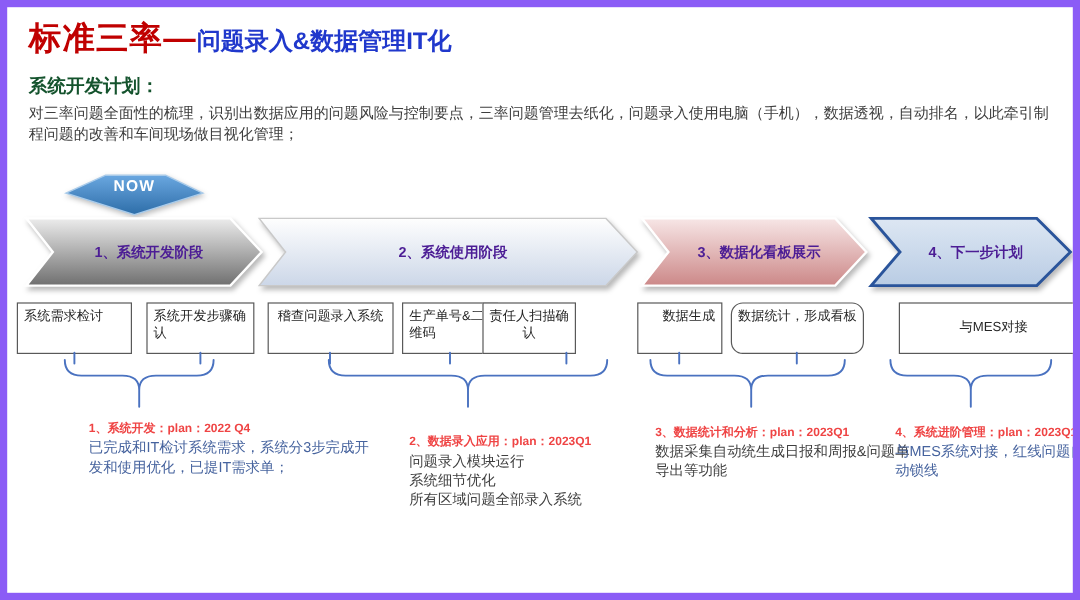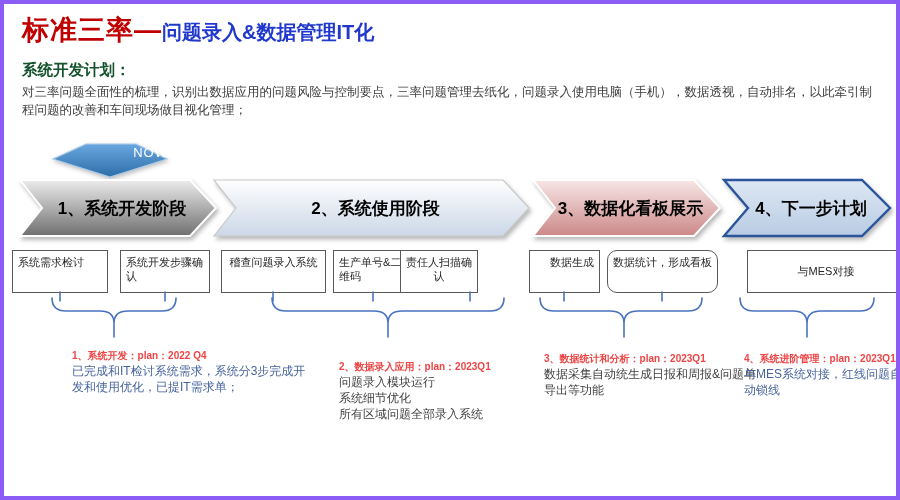--- a/index.html
+++ b/index.html
@@ -1,37 +1,37 @@
 <!DOCTYPE html>
 <html><head>
 <meta charset="utf-8">
 <style>
   html,body{margin:0;padding:0;background:#ffffff;}
   *{box-sizing:border-box;}
   body{font-family:"Liberation Sans","DejaVu Sans",sans-serif;}
   .slide{
     position:relative;width:900px;height:500px;background:#ffffff;
-    border:4px solid #8b5cf6;overflow:hidden;
+    border:6px solid #8b5cf6;overflow:hidden;
   }
   
   .title{position:absolute;left:18px;top:8px;white-space:nowrap;}
   .title .red{color:#c00000;font-size:27px;font-weight:bold;letter-spacing:1px;}
   .title .blue{color:#2038cc;font-size:20px;font-weight:bold;}
   .intro-heading{position:absolute;left:18px;top:56px;color:#14532d;font-size:15.5px;font-weight:bold;}
   .intro-body{position:absolute;left:18px;top:79px;width:858px;color:#3d3d3d;font-size:12.5px;line-height:1.45;}
   
   .now{position:absolute;left:48px;top:139px;width:116px;height:36px;}
   .now svg{position:absolute;inset:0;overflow:visible;}
-  .now .lbl{position:absolute;left:0;top:2px;width:100%;text-align:right;
-    color:#ffffff;font-size:13px;font-weight:normal;letter-spacing:1px;}
+  .now .lbl{position:absolute;left:0;top:2px;width:100%;text-align:center;
+    color:#ffffff;font-size:13px;font-weight:bold;letter-spacing:1px;}
   
   .stage{position:absolute;top:174px;height:60px;}
   .stage svg{position:absolute;inset:0;overflow:visible;filter:drop-shadow(2px 3px 2px rgba(0,0,0,0.28));}
   .stage .lbl{position:absolute;inset:0;display:flex;align-items:center;justify-content:center;
-    padding-left:8px;color:#000000;font-size:17px;font-weight:bold;white-space:nowrap;}
+    padding-left:8px;color:#4c1d95;font-size:12px;font-weight:bold;white-space:nowrap;}
   #stage1{left:14px;width:200px;}
   #stage2{left:208px;width:319px;}
   #stage3{left:527px;width:191px;}
   #stage4{left:718px;width:170px;}
   
   .pbox{position:absolute;top:246px;height:43px;background:#ffffff;border:1.5px solid #595959;
     color:#262626;font-size:11px;line-height:1.3;padding:4px 5px;}
   .ta-center{text-align:center;}
   .va-middle{display:flex;align-items:center;justify-content:center;padding:2px;}
   #box1{left:8px;width:96px;}

